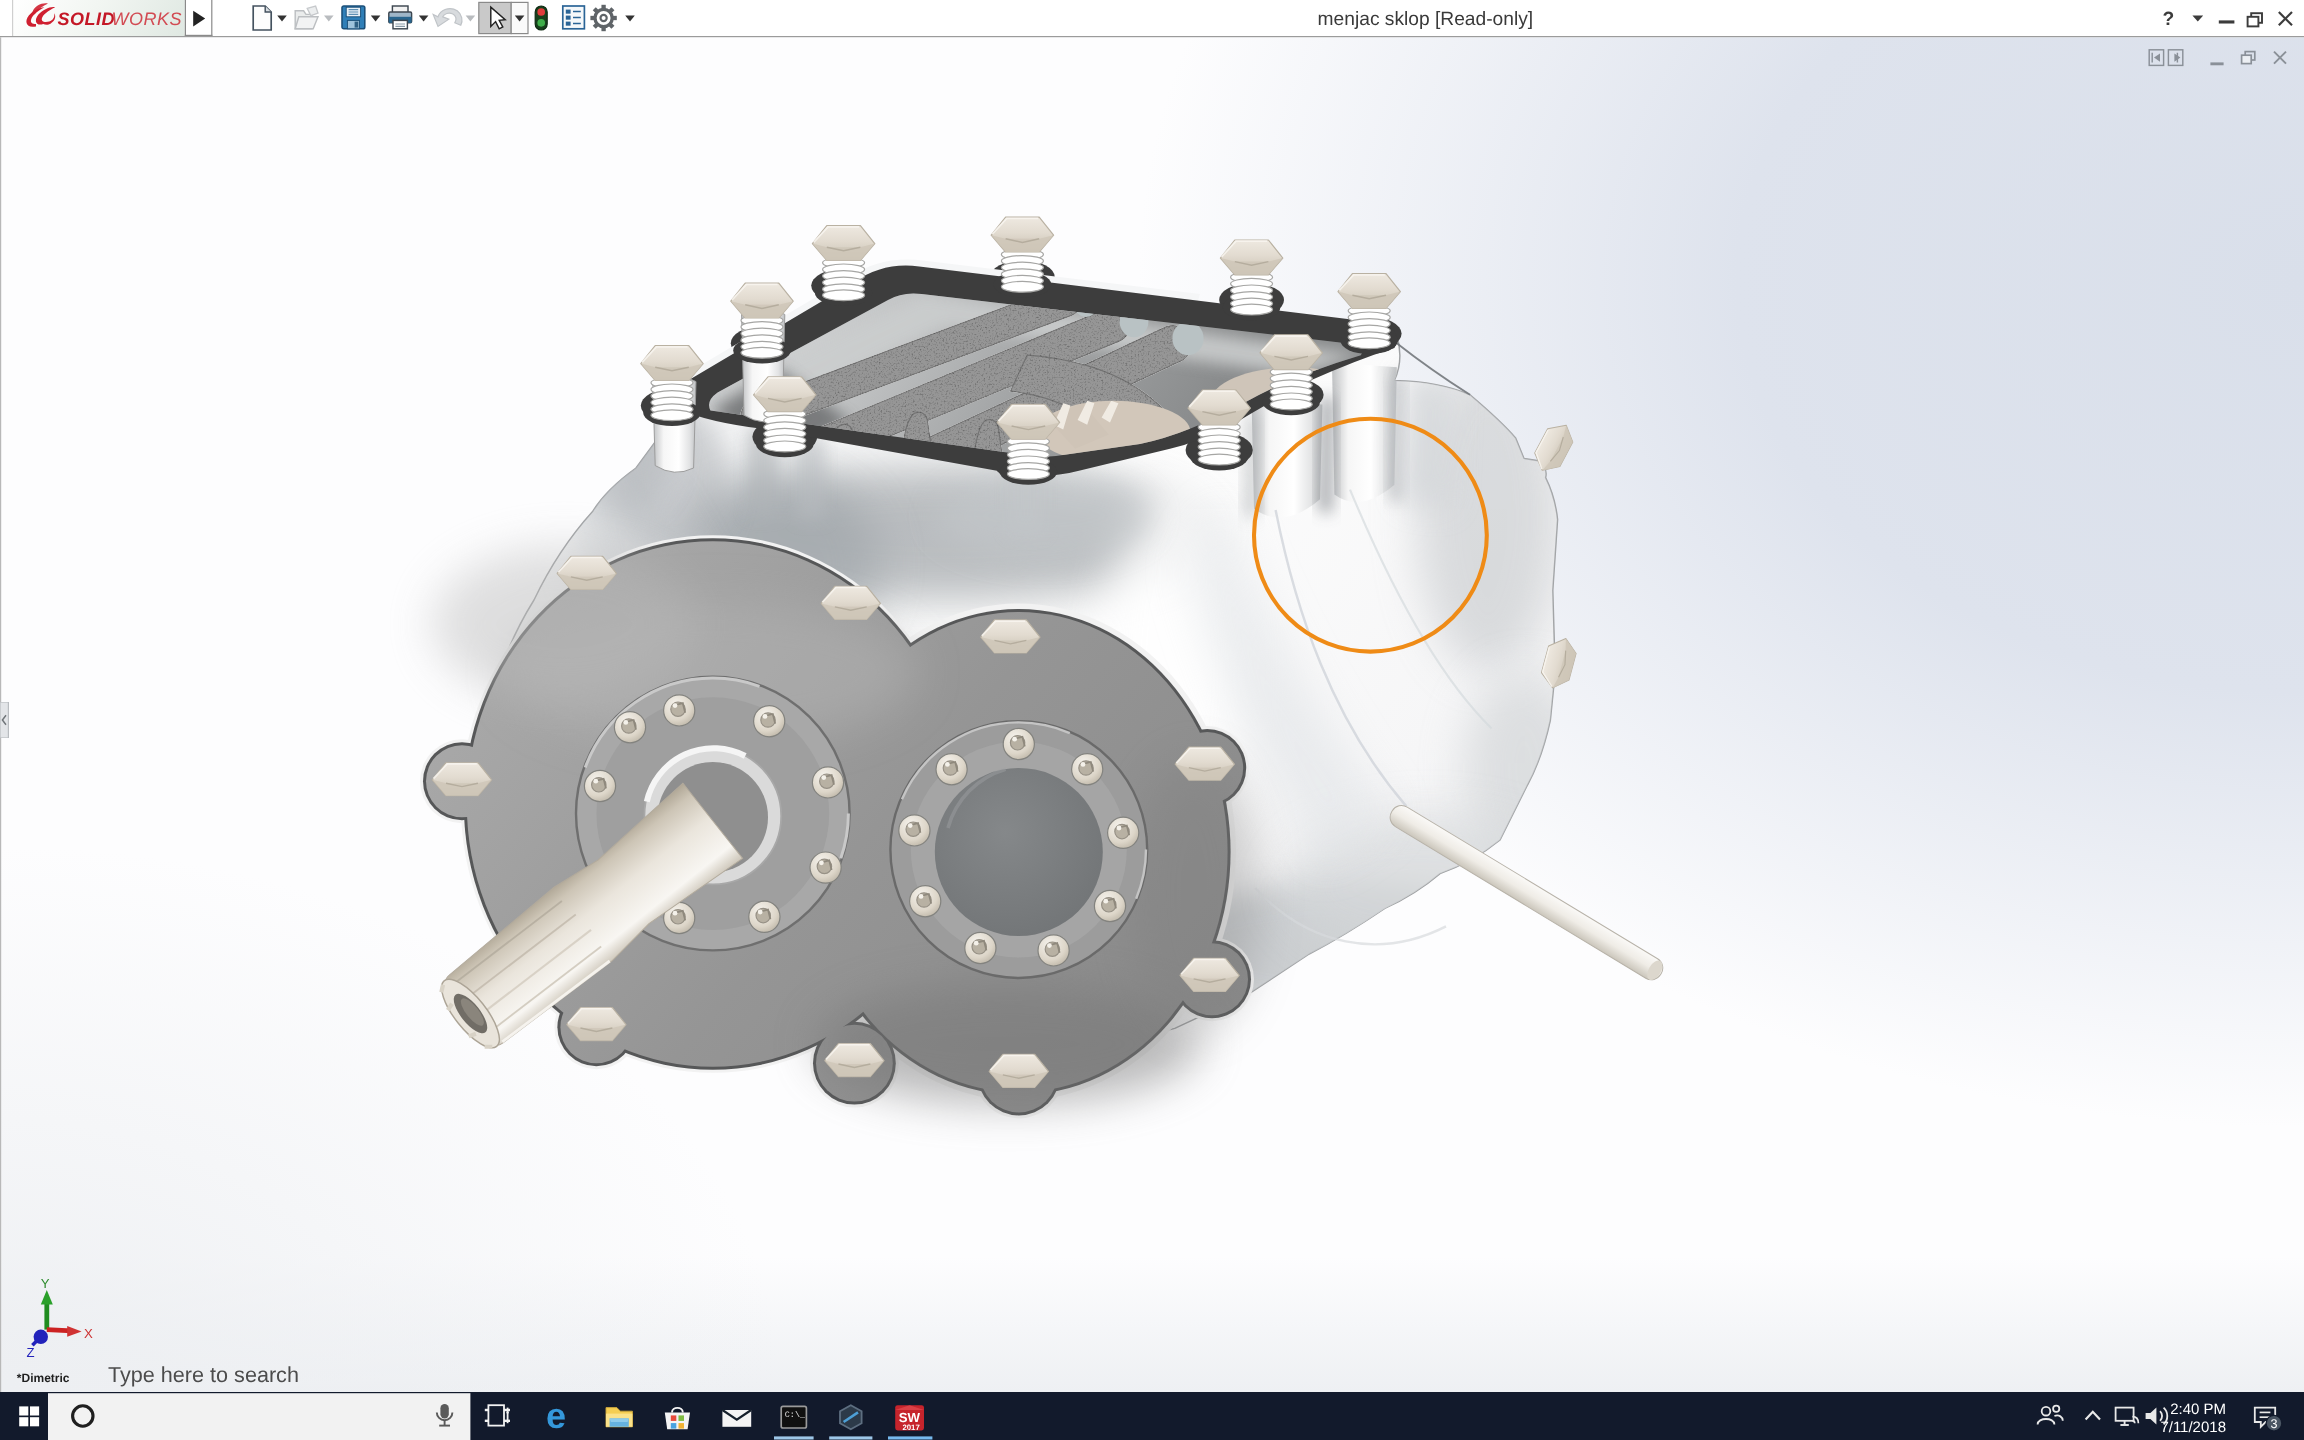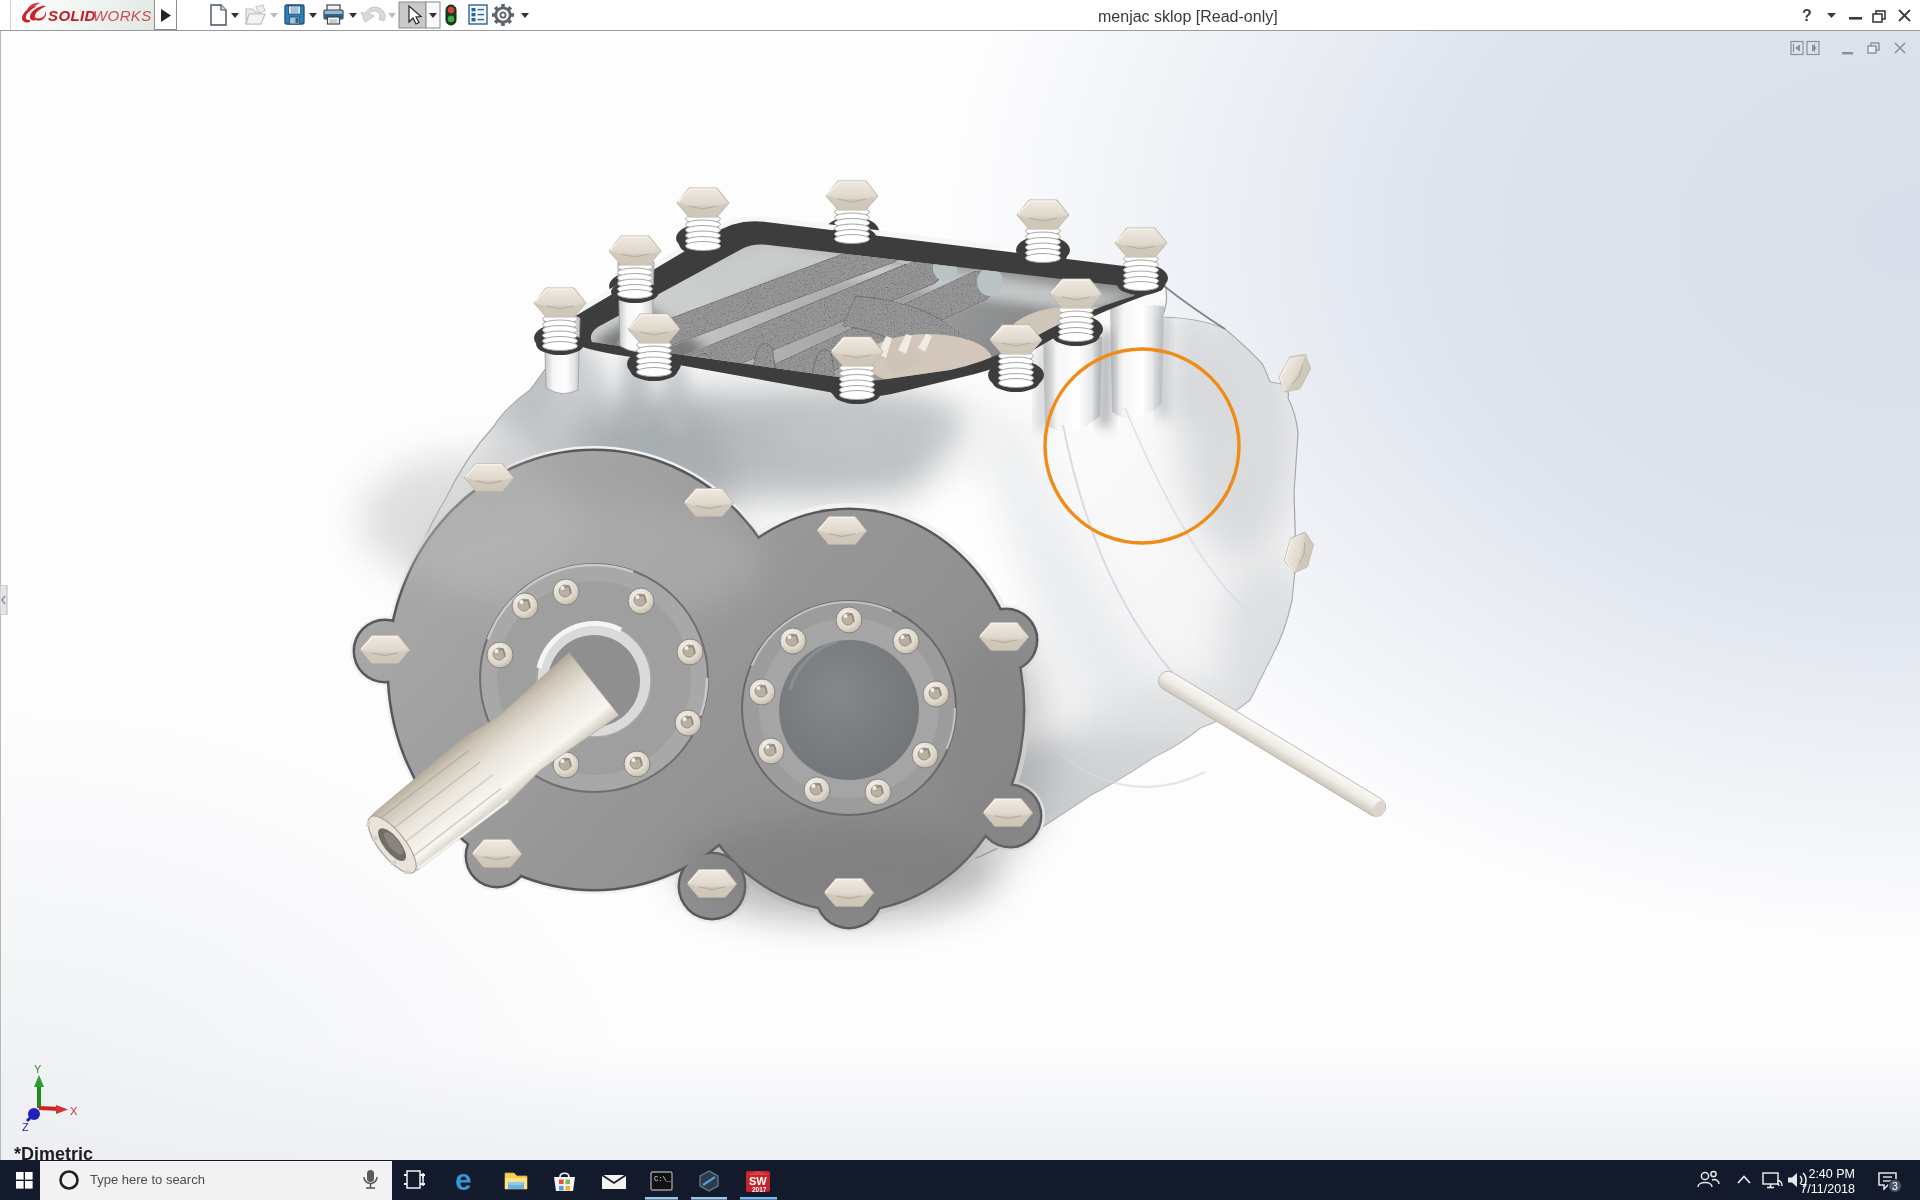--- a/index.html
+++ b/index.html
@@ -13,21 +13,21 @@
     border:1px solid #8a8a8a;border-top:none;box-sizing:border-box;}
   #title{position:absolute;left:1098px;top:8px;font-size:16px;color:#3a3a3a;}
   #viewport{position:absolute;left:0;top:31px;width:1920px;height:1129px;
     background:
       radial-gradient(ellipse 1350px 980px at 100% 18%, #d9dfea 0%, #dee3ed 35%, rgba(220,225,236,0) 72%),
       radial-gradient(ellipse 1000px 700px at 0% 100%, #edeff2 0%, rgba(237,239,242,0) 65%),
       linear-gradient(to top, #eef0f3 0%, rgba(238,240,243,0) 10%) ,#fdfdfe;
     border-left:1px solid #b8b8b8;box-sizing:border-box;}
   #taskbar{position:absolute;left:0;top:1160px;width:1920px;height:40px;background:#121a2c;}
   #searchbox{position:absolute;left:40px;top:1161px;width:352px;height:39px;background:#f2f2f2;}
-  #searchtext{position:absolute;left:90px;top:1172px;font-size:13px;color:#4c4c4c;}
+  #searchtext{position:absolute;left:90px;top:1136px;font-size:18px;color:#4c4c4c;}
 </style>
 </head>
 <body>
 <div id="viewport"></div>
 <svg id="scene" style="position:absolute;left:0;top:31px" width="1920" height="1129" viewBox="0 31 1920 1129" xmlns="http://www.w3.org/2000/svg">
 <defs>
   <linearGradient id="bodyG" x1="500" y1="250" x2="1250" y2="850" gradientUnits="userSpaceOnUse">
     <stop offset="0" stop-color="#f2f3f4"></stop>
         <stop offset="0.45" stop-color="#fdfdfd"></stop>
     <stop offset="0.8" stop-color="#f6f6f7"></stop>
@@ -532,21 +532,21 @@
   <text x="24" y="18" font-family="Liberation Sans, sans-serif" font-size="11" fill="#2e8b2e">Y</text>
   <line x1="29" y1="53" x2="29" y2="30" stroke="#1f8c1f" stroke-width="4"></line>
   <path d="M 29,20 L 24,32 L 34,32 Z" fill="#2aa02a"></path>
   <line x1="29" y1="53" x2="50" y2="54" stroke="#cc2222" stroke-width="4"></line>
   <path d="M 58,54.5 L 46,50 L 46,59 Z" fill="#d03333"></path>
   <text x="60" y="60" font-family="Liberation Sans, sans-serif" font-size="11" fill="#cc3333">X</text>
   <circle cx="24" cy="59" r="6" fill="#2222bb"></circle>
   <line x1="24" y1="59" x2="17" y2="66" stroke="#2222bb" stroke-width="3"></line>
   <text x="12" y="76" font-family="Liberation Sans, sans-serif" font-size="11" fill="#2222bb">Z</text>
 </svg>
-<div style="position:absolute;left:14px;top:1144px;font-size:18px;font-weight:bold;color:#1f1f1f">*Dimetric</div>
+<div style="position:absolute;left:14px;top:1144px;font-size:10px;font-weight:bold;color:#1f1f1f">*Dimetric</div>
 <div id="taskbar"></div>
 <div id="searchbox"></div>
 <div id="searchtext">Type here to search</div>
 <svg style="position:absolute;left:0;top:1160px" width="1920" height="40" xmlns="http://www.w3.org/2000/svg">
 
   <g fill="#ffffff">
     <rect x="16" y="12" width="7.6" height="7.6"></rect>
       <rect x="25" y="12" width="7.6" height="7.6"></rect>
     <rect x="16" y="21" width="7.6" height="7.6"></rect>
       <rect x="25" y="21" width="7.6" height="7.6"></rect>

